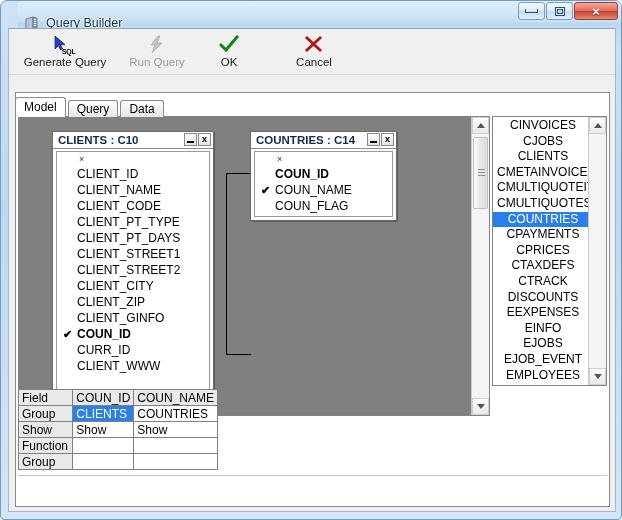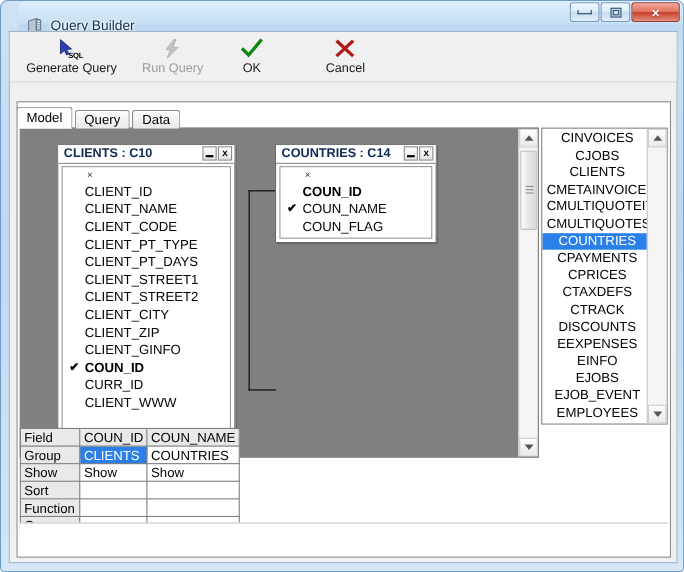--- a/index.html
+++ b/index.html
@@ -439,25 +439,20 @@
           <td class="hdr">Group</td>
           <td class="selcell">CLIENTS</td>
           <td class="val">COUNTRIES</td>
         </tr>
         <tr>
           <td class="hdr">Show</td>
           <td class="val">Show</td>
           <td class="val">Show</td>
         </tr>
         <tr>
-          <td class="hdr">Sort</td>
-          <td class="val"></td>
-          <td class="val"></td>
-        </tr>
-        <tr>
           <td class="hdr">Function</td>
           <td class="val"></td>
           <td class="val"></td>
         </tr>
         <tr>
           <td class="hdr">Group</td>
           <td class="val"></td>
           <td class="val"></td>
         </tr>
       </tbody>

